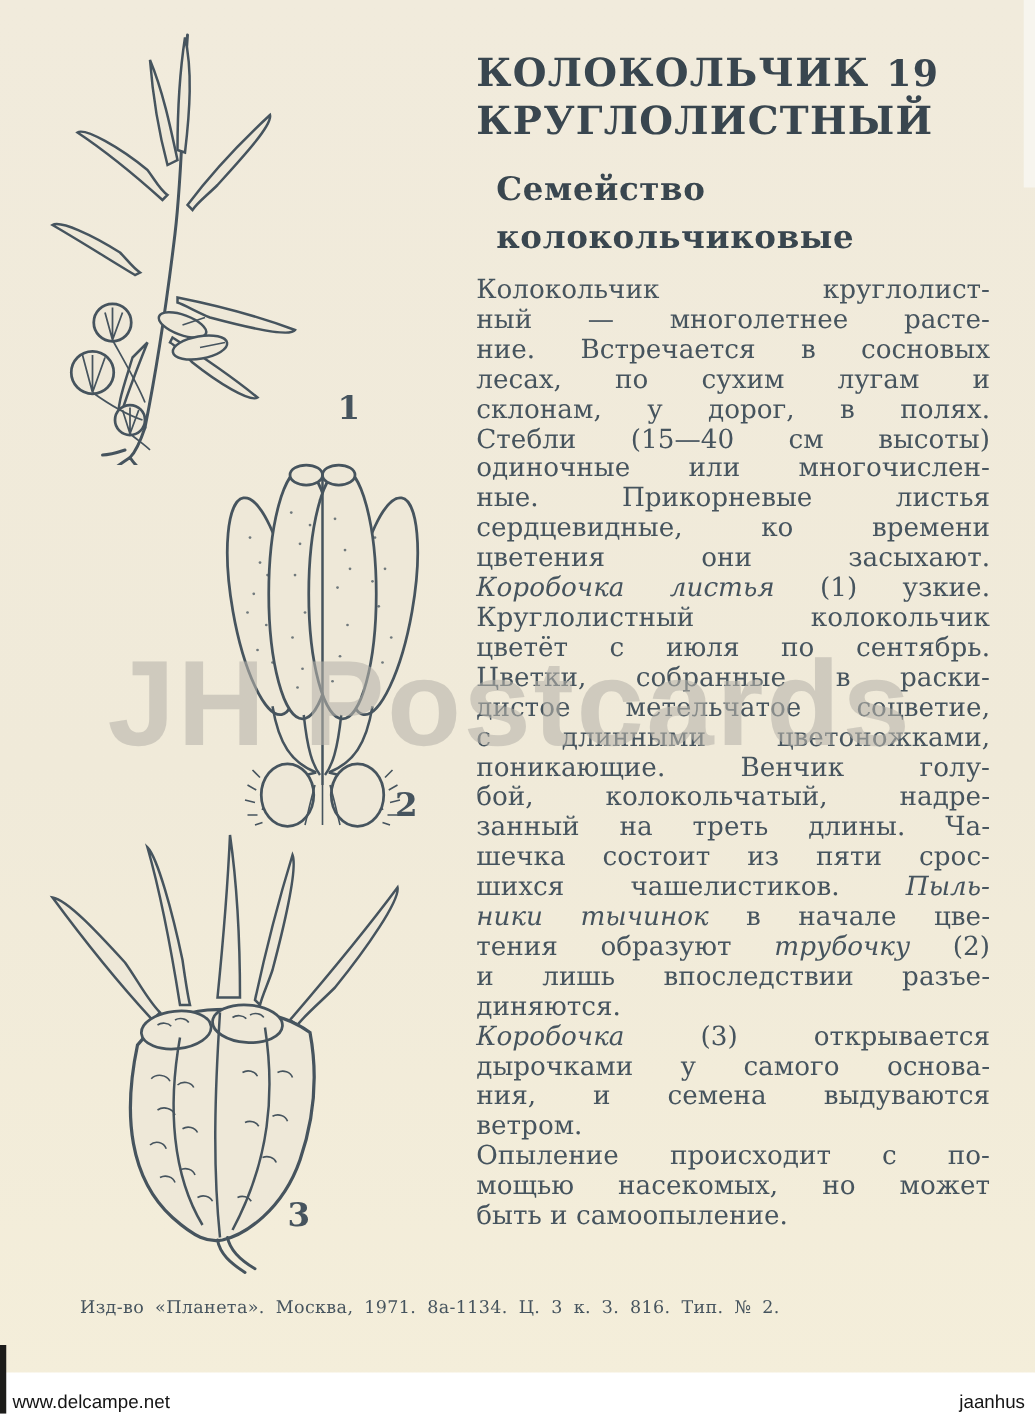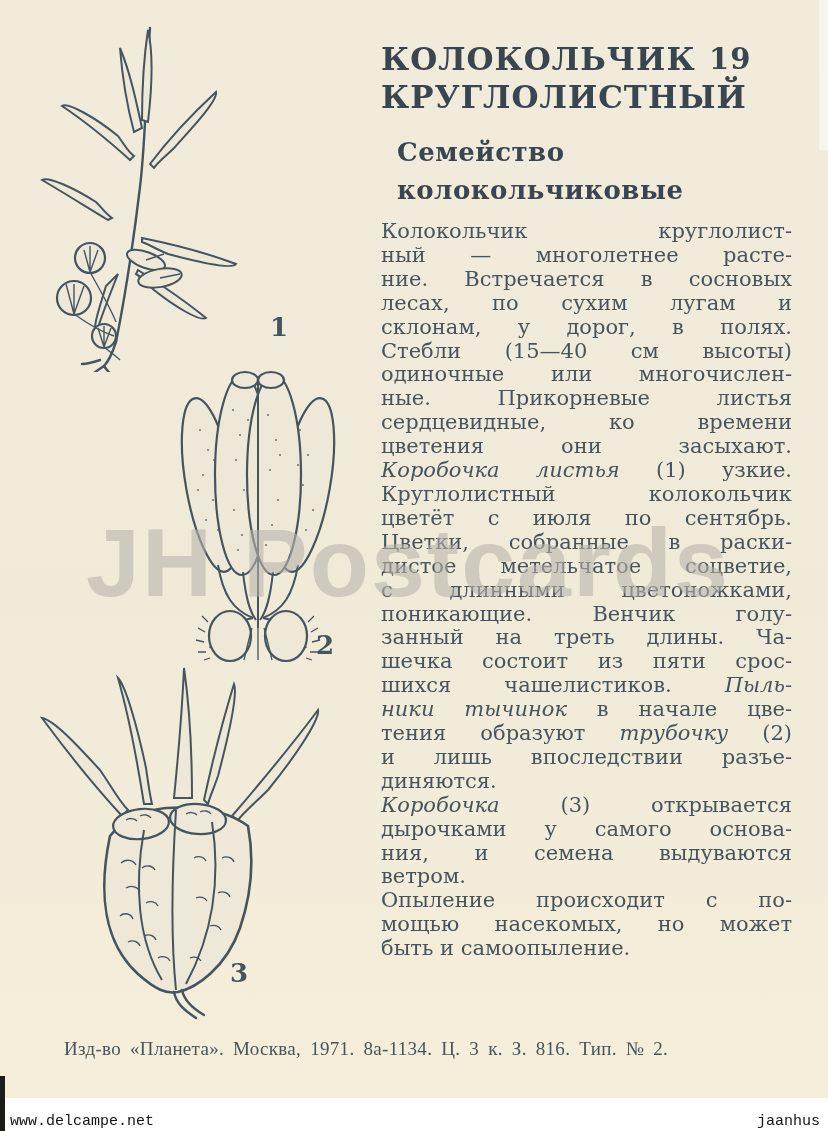--- a/index.html
+++ b/index.html
@@ -37,31 +37,31 @@
     position:absolute;left:381px;top:220px;width:411px;
     color:var(--ink);font-size:21px;
   }
   .bodyline{line-height:23.9px;text-align:justify;text-align-last:justify;}
   .bodyline.nojust{text-align-last:left;}
   .it{font-style:italic;}
   .figlabel{
     position:absolute;font-weight:bold;font-size:26px;color:var(--ink);
   }
   .imprint{
-    position:absolute;left:64px;top:1038px;font-size:19px;color:var(--ink);
-    letter-spacing:0.3px;word-spacing:4px;white-space:nowrap;font-family:Liberation Serif, serif;
+    position:absolute;left:64px;top:1038px;font-size:14px;color:var(--ink);
+    letter-spacing:0.3px;word-spacing:4px;white-space:nowrap;
   }
   .watermark{
     position:absolute;left:86px;top:507px;z-index:6;
     font-family:"Liberation Sans",sans-serif;font-weight:bold;font-size:97px;
     letter-spacing:2px;color:rgba(182,179,170,0.58);white-space:nowrap;pointer-events:none;
   }
   .strip{
     position:absolute;left:0;bottom:0;width:828px;height:33px;background:#ffffff;
-    font-family:Liberation Mono, monospace;font-size:15px;color:#141414;
+    font-family:Liberation Sans, sans-serif;font-size:15px;color:#141414;
   }
   .strip .l{position:absolute;left:10px;bottom:1px;line-height:17px;}
   .strip .r{position:absolute;right:8px;bottom:1px;line-height:17px;}
   .edge{
     position:absolute;left:0;top:1076px;width:5px;height:55px;background:#1c1c1a;z-index:7;
   }
   svg.fig{position:absolute;color:var(--ink);}
 </style>
 </head>
 <body>
@@ -227,20 +227,21 @@
         <div class="bodyline"><span>ные. Прикорневые листья</span></div>
         <div class="bodyline"><span>сердцевидные, ко времени</span></div>
         <div class="bodyline"><span>цветения они засыхают.</span></div>
         <div class="bodyline"><span class="it">Коробочка листья</span><span> (1) узкие.</span></div>
         <div class="bodyline"><span>Круглолистный колокольчик</span></div>
         <div class="bodyline"><span>цветёт с июля по сентябрь.</span></div>
         <div class="bodyline"><span>Цветки, собранные в раски-</span></div>
         <div class="bodyline"><span>дистое метельчатое соцветие,</span></div>
         <div class="bodyline"><span>с длинными цветоножками,</span></div>
         <div class="bodyline"><span>поникающие. Венчик голу-</span></div>
+        <div class="bodyline"><span>бой, колокольчатый, надре-</span></div>
         <div class="bodyline"><span>занный на треть длины. Ча-</span></div>
         <div class="bodyline"><span>шечка состоит из пяти срос-</span></div>
         <div class="bodyline"><span>шихся чашелистиков. </span><span class="it">Пыль-</span></div>
         <div class="bodyline"><span class="it">ники тычинок</span><span> в начале цве-</span></div>
         <div class="bodyline"><span>тения образуют </span><span class="it">трубочку</span><span> (2)</span></div>
         <div class="bodyline"><span>и лишь впоследствии разъе-</span></div>
         <div class="bodyline nojust"><span>диняются.</span></div>
         <div class="bodyline"><span class="it">Коробочка</span><span> (3) открывается</span></div>
         <div class="bodyline"><span>дырочками у самого основа-</span></div>
         <div class="bodyline"><span>ния, и семена выдуваются</span></div>

